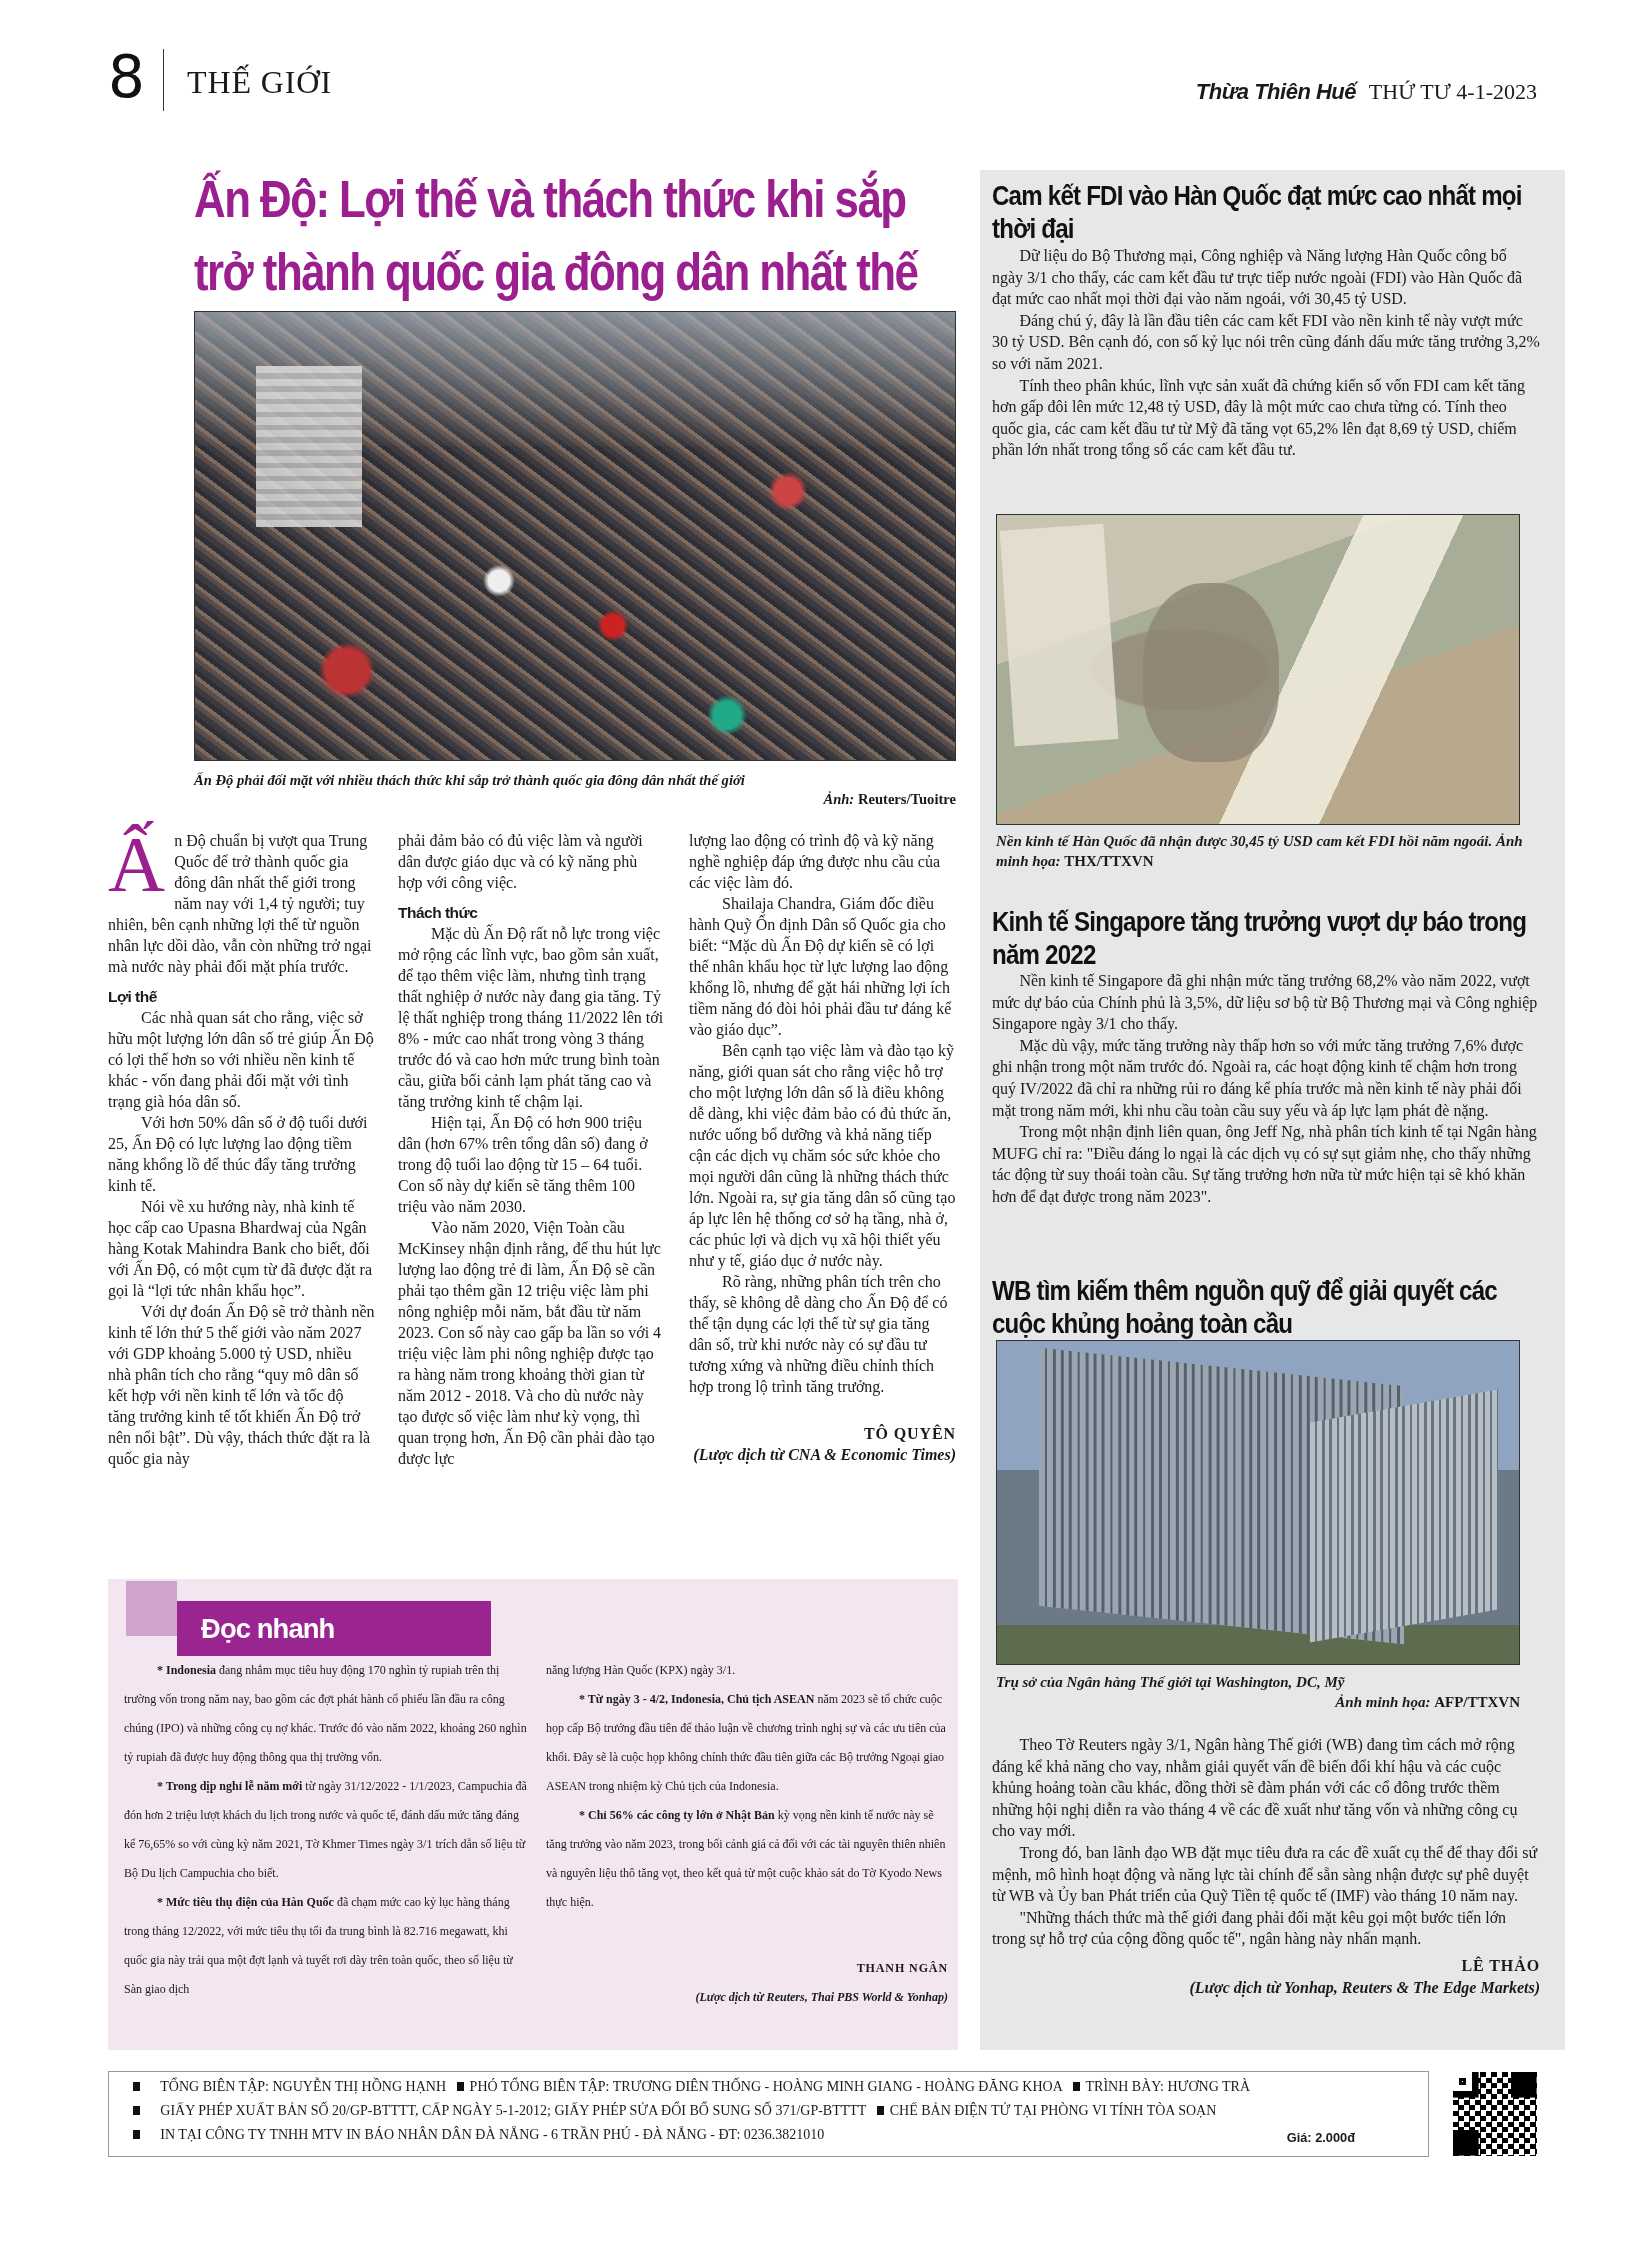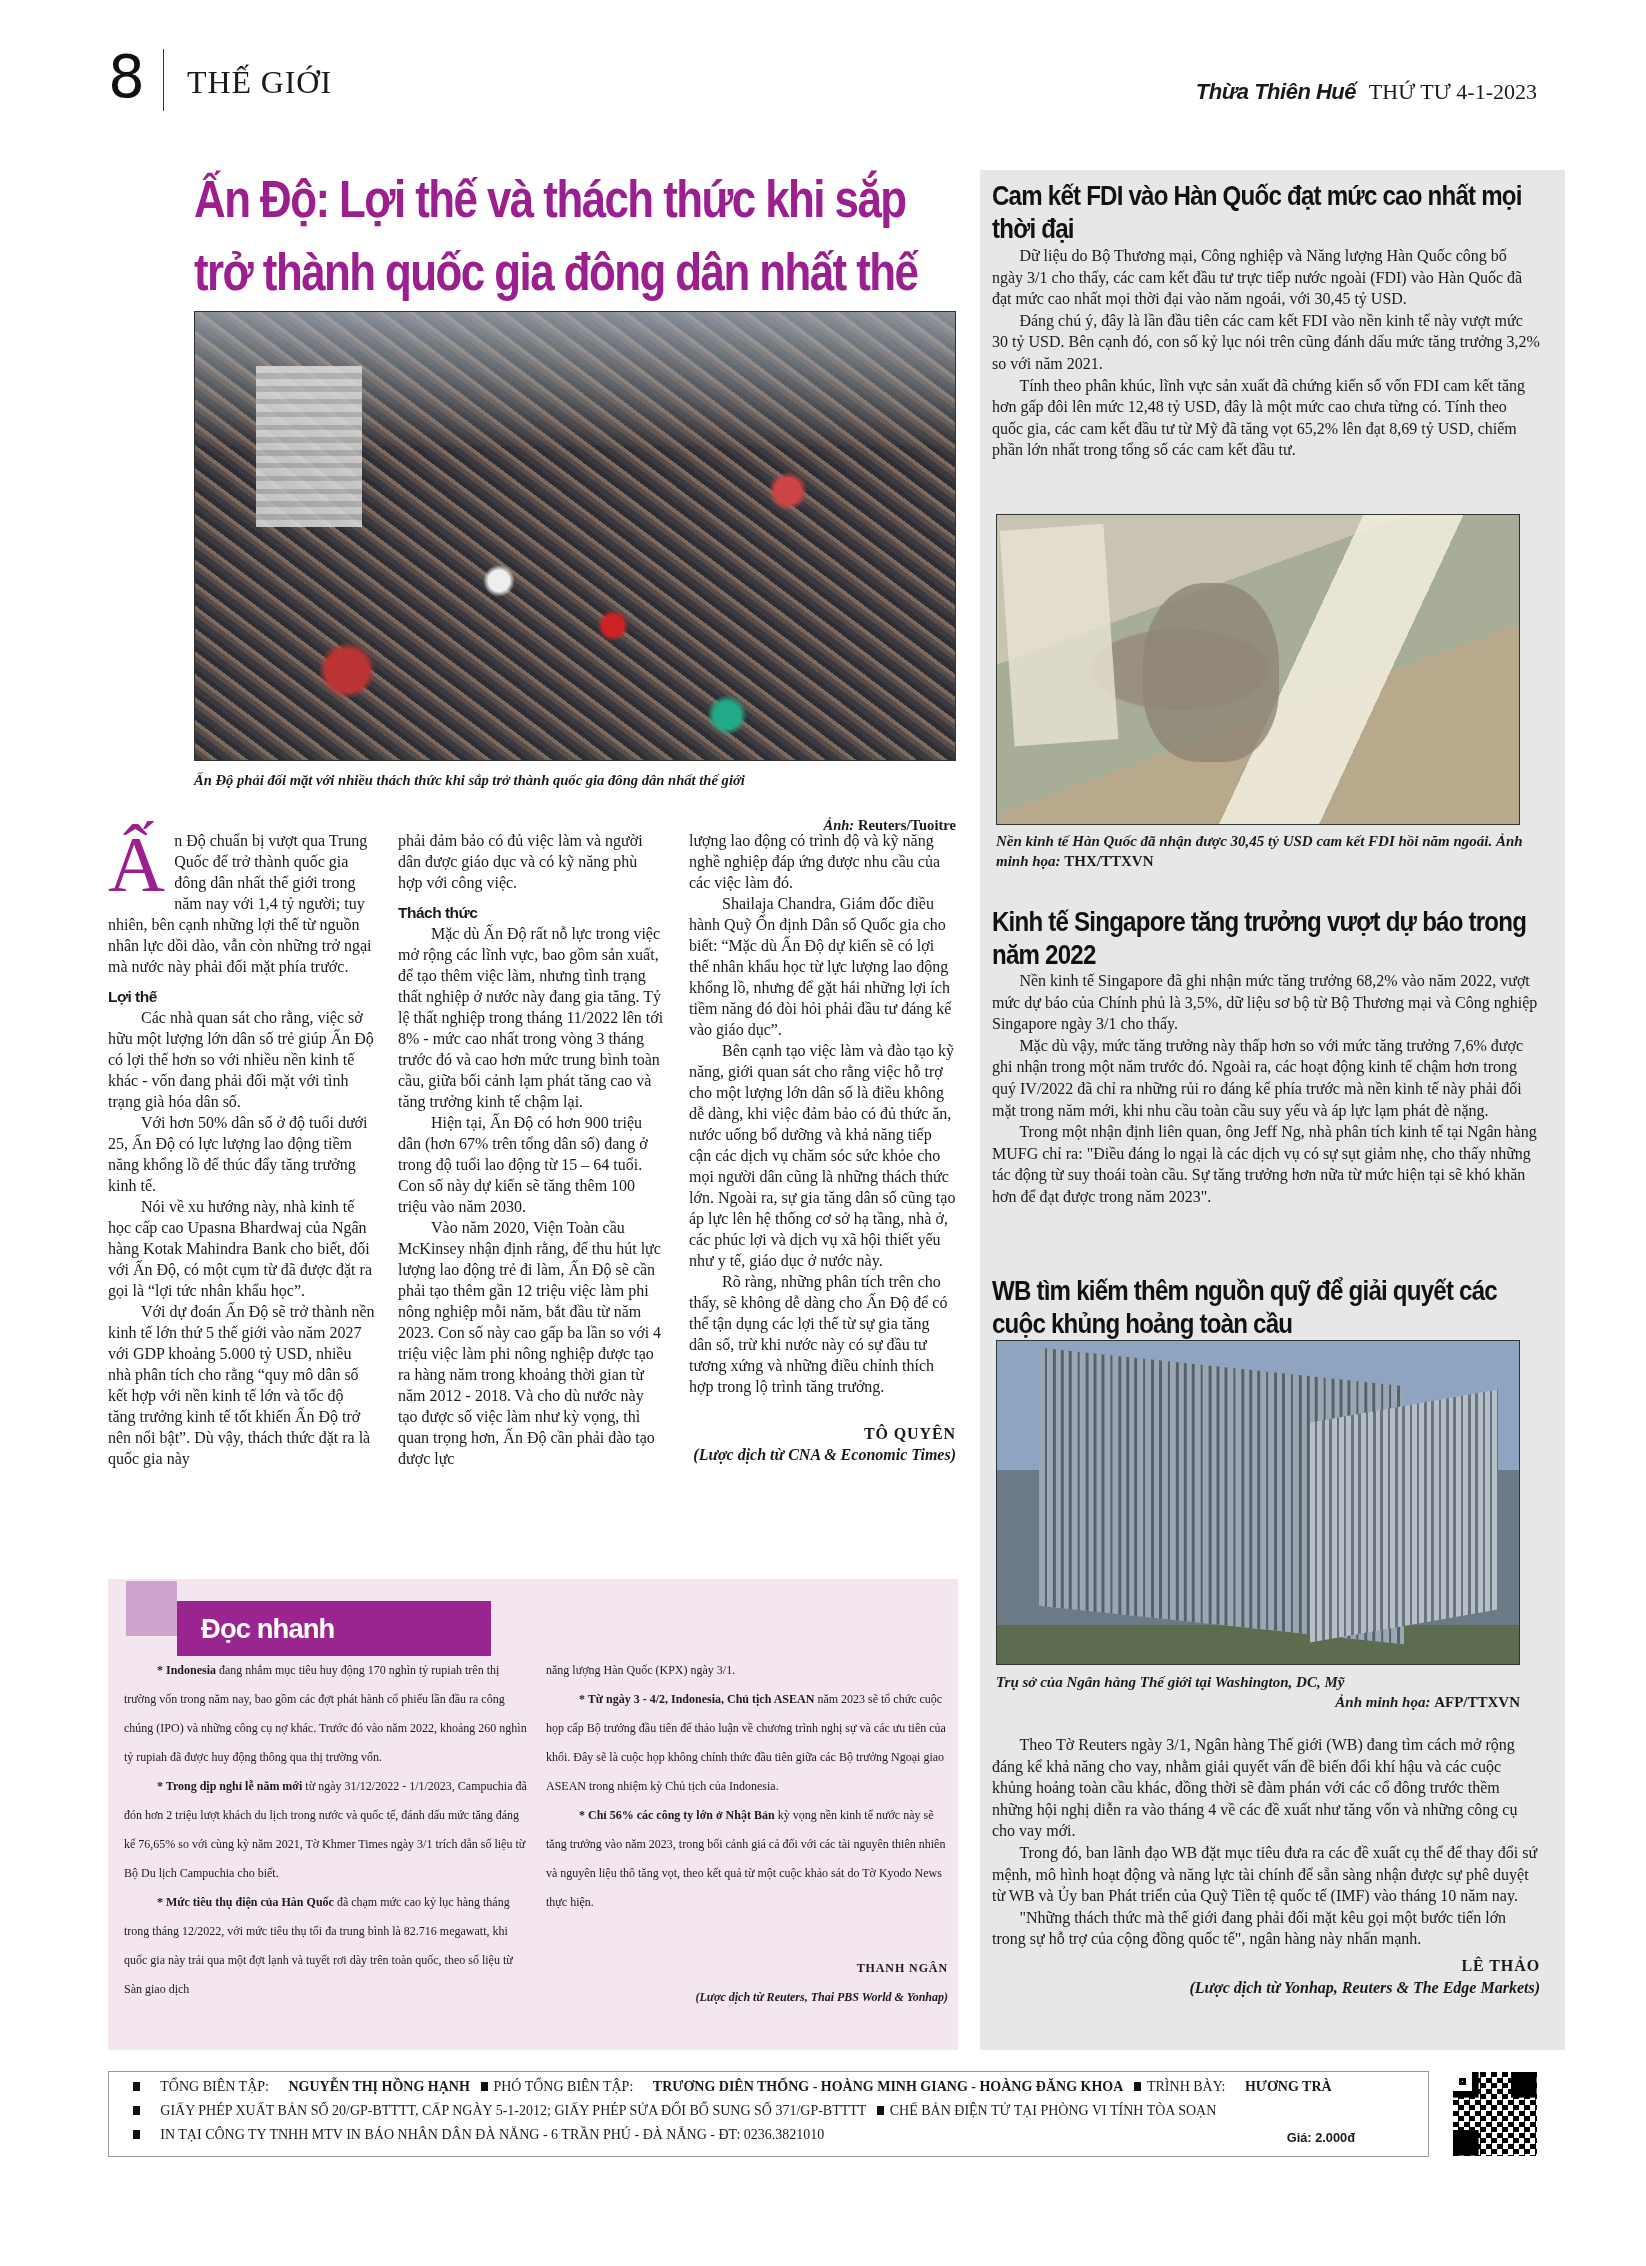--- a/index.html
+++ b/index.html
@@ -26,21 +26,21 @@
       radial-gradient(circle at 70% 90%, #2a8 0 2%, transparent 3%),
       radial-gradient(circle at 40% 60%, #eee 0 2%, transparent 3%),
       radial-gradient(circle at 78% 40%, #c44 0 2%, transparent 3%),
       repeating-linear-gradient(37deg, #3a3a40 0 5.5px, #5a4c48 5.5px 10px, #7b6a60 10px 13.7px, #2e2e34 13.7px 18.3px),
       linear-gradient(#8a9aa8, #4a4a50);
   }
   .photo-crowd::before { content: ""; position: absolute; left: 0; top: 0; width: 100%; height: 30%; background: linear-gradient(180deg, rgba(170,180,190,0.7), rgba(120,110,100,0.1)); }
   .photo-crowd::after { content: ""; position: absolute; left: 8%; top: 12%; width: 14%; height: 36%; background: repeating-linear-gradient(0deg, #ddd 0 7.3px, #bbb 7.3px 12.8px); opacity: .85; }
 
   .caption-main { position: absolute; left: 194px; top: 770px; width: 762px; font-style: italic; font-weight: bold; font-size: 14.6px; line-height: 20px; }
-  .credit-main { position: absolute; left: 194px; top: 791px; width: 762px; text-align: right; font-size: 14.6px; margin-top: 26px; }
+  .credit-main { position: absolute; left: 194px; top: 791px; width: 762px; text-align: right; font-size: 14.6px; }
   .credit-main i { font-weight: bold; }
   .credit-main b { font-weight: bold; }
 
   
   .col { position: absolute; font-size: 16px; line-height: 21px; text-align: left; }
   .col p { text-indent: 33px; }
   .col p.noind { text-indent: 0; }
   .col1 { left: 108px; top: 830px; width: 267px; }
   .col2 { left: 398px; top: 830px; width: 267px; }
   .col3 { left: 689px; top: 830px; width: 267px; }
@@ -76,21 +76,21 @@
   .quick-tab-light { position: absolute; left: 126px; top: 1581px; width: 51px; height: 55px; background: #cfa3cb; }
   .quick-tab { position: absolute; left: 177px; top: 1581px; width: 314px; height: 55px; background: #9b2590; color: #fff; font-family: "Liberation Sans", sans-serif; font-weight: bold; font-size: 27.4px; line-height: 55px; padding-left: 24px; letter-spacing: -0.9px; margin-top: 20px; }
   .qcol { position: absolute; font-size: 12px; line-height: 29px; }
   .qcol p { text-indent: 33px; }
   .qcol1 { left: 124px; top: 1656px; width: 409px; }
   .qcol2 { left: 546px; top: 1656px; width: 402px; }
 
   
   .footer { position: absolute; left: 108px; top: 2071px; width: 1321px; height: 86px; border: 0.9px solid #999; border-bottom: 1.8px solid #999; }
   .f-line { position: absolute; left: 24px; font-size: 14px; white-space: nowrap; }
-  .f-line b { font-weight: bold; margin-left: 16px; }
+  .f-line b { font-weight: normal; }
   .sq { display: inline-block; width: 7.3px; height: 9.1px; background: #111; margin-right: 20px; vertical-align: 0; }
   .sq-in { display: inline-block; width: 7.3px; height: 9.1px; background: #111; margin: 0 5.5px 0 7.3px; }
   .price { position: absolute; right: 73px; top: 58px; font-family: "Liberation Sans", sans-serif; font-weight: bold; font-size: 12.8px; }
   .qr { position: absolute; left: 1453px; top: 2072px; width: 84px; height: 84px;
     background:
       linear-gradient(#000,#000) 0 0/25.6px 25.6px no-repeat,
       linear-gradient(#000,#000) 58px 0/25.6px 25.6px no-repeat,
       linear-gradient(#000,#000) 0 58px/25.6px 25.6px no-repeat,
       repeating-conic-gradient(#000 0 25%, #fff 0 50%) 0 0/11px 11px; }
   .qr::before, .qr::after { content: ""; position: absolute; width: 12.8px; height: 12.8px; background: #fff; border: 3.7px solid #fff; outline: 3.7px solid #000; outline-offset: -9.1px; }

